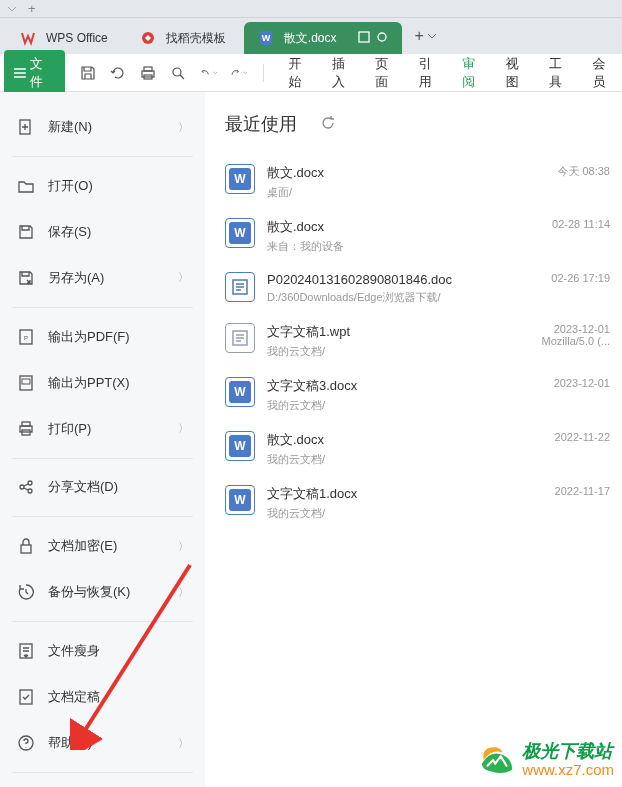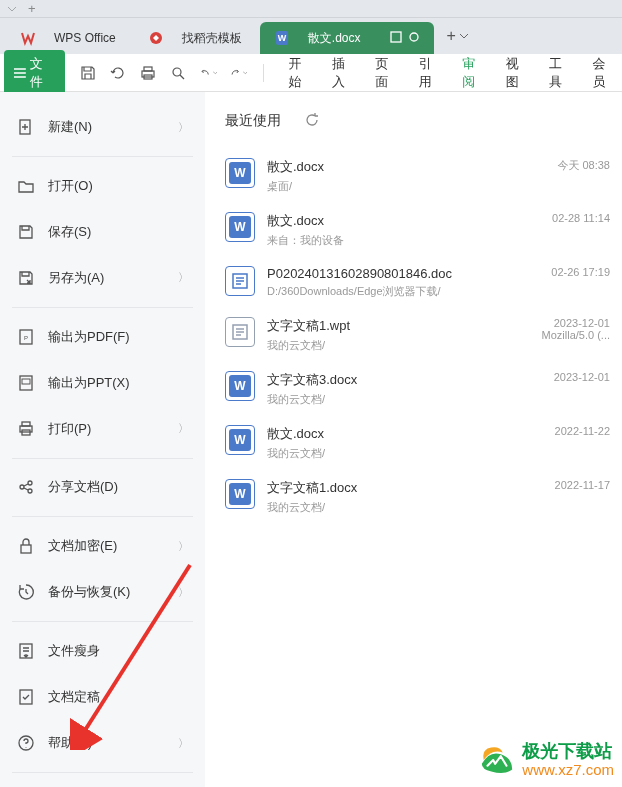--- a/index.html
+++ b/index.html
@@ -33,21 +33,21 @@
       gap: 0;
     }
     .tab {
       display: flex;
       align-items: center;
       padding: 0 14px;
       font-size: 12px;
       color: #333;
       border-radius: 6px 6px 0 0;
       margin: 4px 2px 0 2px;
-      gap: 18px;
+      gap: 10px;
       cursor: pointer;
     }
     .tab-icon {
       width: 16px;
       height: 16px;
       display: flex;
       align-items: center;
       justify-content: center;
     }
     .tab.active {
@@ -165,21 +165,21 @@
     }
     .main {
       flex: 1;
       padding: 20px 12px 20px 20px;
       overflow: hidden;
     }
     .recent-header {
       display: flex;
       align-items: center;
       gap: 24px;
-      font-size: 14px;
+      font-size: 18px;
       font-weight: 500;
       color: #333;
       margin-bottom: 24px;
     }
     .file-list {
       display: flex;
       flex-direction: column;
       gap: 10px;
     }
     .file-row {
@@ -270,20 +270,21 @@
     }
     .wm-text {
       display: flex;
       flex-direction: column;
       line-height: 1.1;
     }
     .wm-title {
       font-size: 18px;
       font-weight: bold;
       color: #0d9c47;
+      font-style: italic;
     }
     .wm-url {
       font-size: 15px;
       color: #f28a1c;
     }
   </style>
 </head>
 <body>
 
 <div class="window-top">

